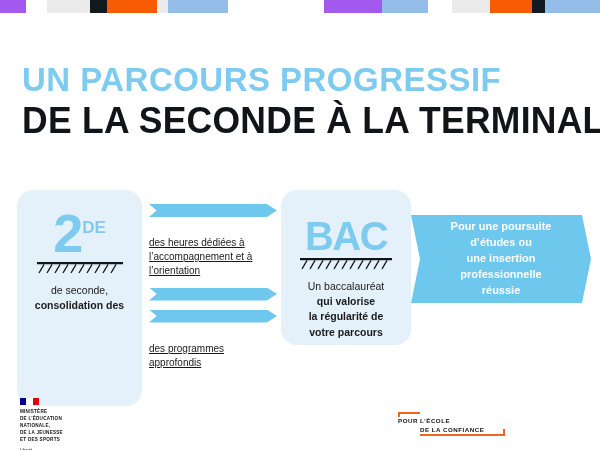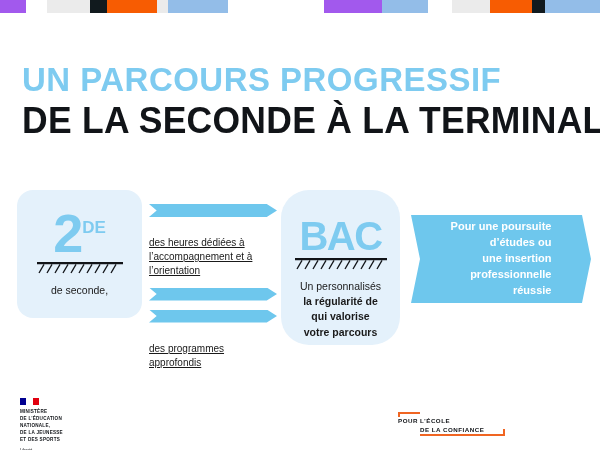--- a/index.html
+++ b/index.html
@@ -68,28 +68,27 @@
   .card {
     position: absolute;
     background: #e4f1fb;
     border-radius: 16px;
     text-align: center;
   }
   #card-seconde {
     left: 17px;
     top: 2px;
     width: 125px;
-    height: 128px;
+    height: 216px;
   }
   #card-bac {
     left: 281px;
     top: 2px;
-    width: 119px;
+    width: 130px;
     height: 155px;
-    border-radius: 28px;
   }
 
   .big-mark {
     color: #7ecbf0;
     font-weight: bold;
     line-height: 1;
     position: relative;
     display: block;
   }
   #seconde-number {
@@ -160,21 +159,21 @@
     clip-path: polygon(0 0, 95% 0, 100% 50%, 95% 100%, 0 100%, 5% 50%);
     display: flex;
     align-items: center;
     justify-content: center;
   }
   #banner-text {
     color: #ffffff;
     font-weight: bold;
     font-size: 11px;
     line-height: 1.45;
-    text-align: right;
+    text-align: center;
     white-space: pre-line;
     padding: 0 16px;
   }
 
   
   #logo-ministry {
     position: absolute;
     left: 20px;
     top: 398px;
     width: 110px;
@@ -276,20 +275,21 @@
         <line x1="34" y1="11" x2="39" y2="2.4"></line>
         <line x1="42" y1="11" x2="47" y2="2.4"></line>
         <line x1="50" y1="11" x2="55" y2="2.4"></line>
         <line x1="58" y1="11" x2="63" y2="2.4"></line>
         <line x1="66" y1="11" x2="71" y2="2.4"></line>
         <line x1="74" y1="11" x2="79" y2="2.4"></line>
       </g>
     </svg>
     <div class="card-text">
       <span class="n">de seconde,</span>
+      <span class="b">consolidation des</span>
     </div>
   </div>
 
   <div id="middle-col">
     <div class="step">
       <div class="step-bar"></div>
       <div class="step-label">des heures dédiées
 à l’accompagnement
 et à l’orientation</div>
     </div>
@@ -315,23 +315,23 @@
         <line x1="34" y1="11" x2="39" y2="2.4"></line>
         <line x1="42" y1="11" x2="47" y2="2.4"></line>
         <line x1="50" y1="11" x2="55" y2="2.4"></line>
         <line x1="58" y1="11" x2="63" y2="2.4"></line>
         <line x1="66" y1="11" x2="71" y2="2.4"></line>
         <line x1="74" y1="11" x2="79" y2="2.4"></line>
         <line x1="82" y1="11" x2="87" y2="2.4"></line>
       </g>
     </svg>
     <div class="card-text">
-      <span class="n">Un personnalisés</span>
+      <span class="n">Un baccalauréat</span>
+      <span class="b">qui valorise</span>
       <span class="b">la régularité de</span>
-      <span class="b">qui valorise</span>
       <span class="b">votre parcours</span>
     </div>
   </div>
 
   <div id="banner">
     <div id="banner-text">Pour une poursuite
 d’études ou
 une insertion
 professionnelle
 réussie</div>

